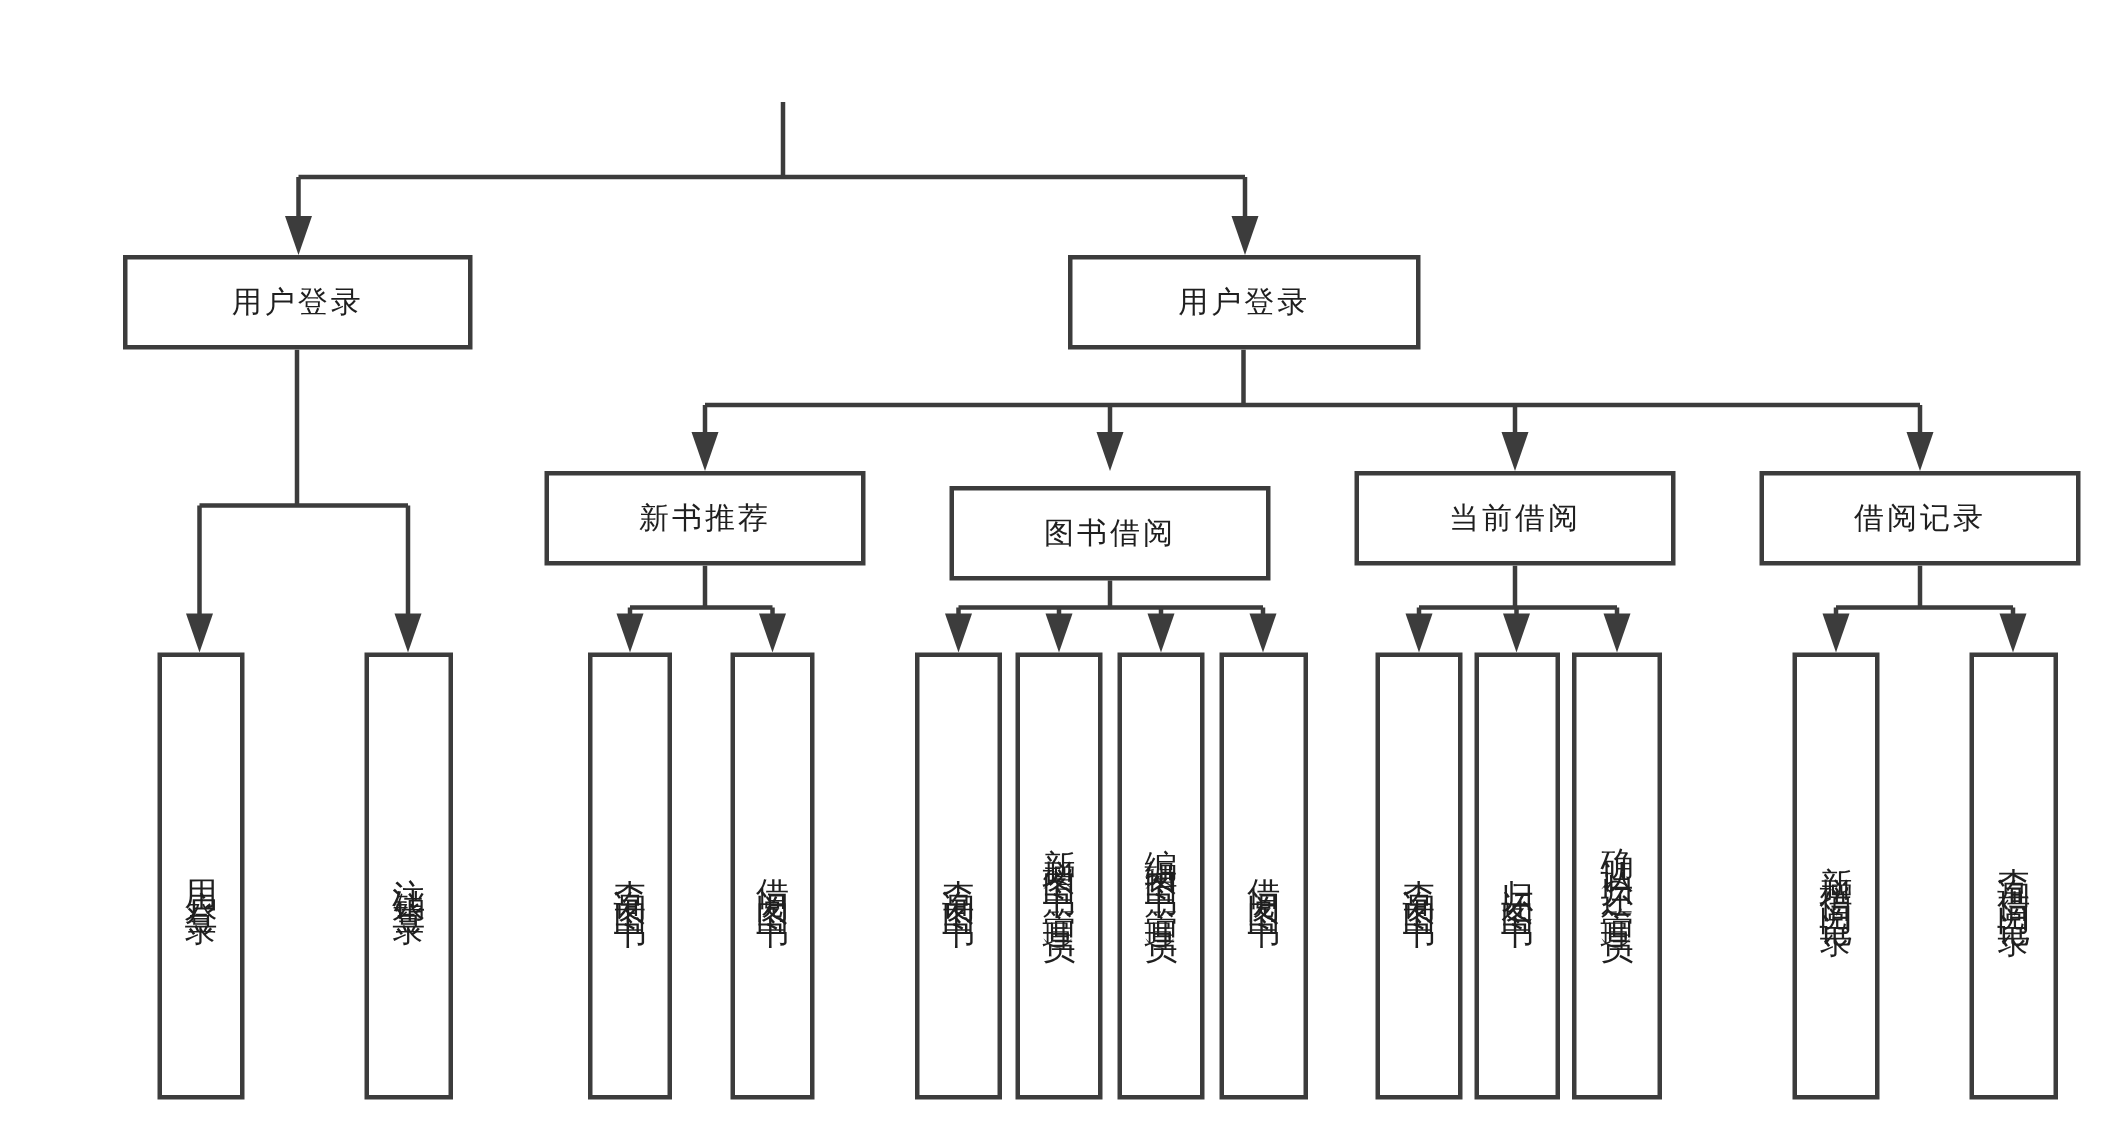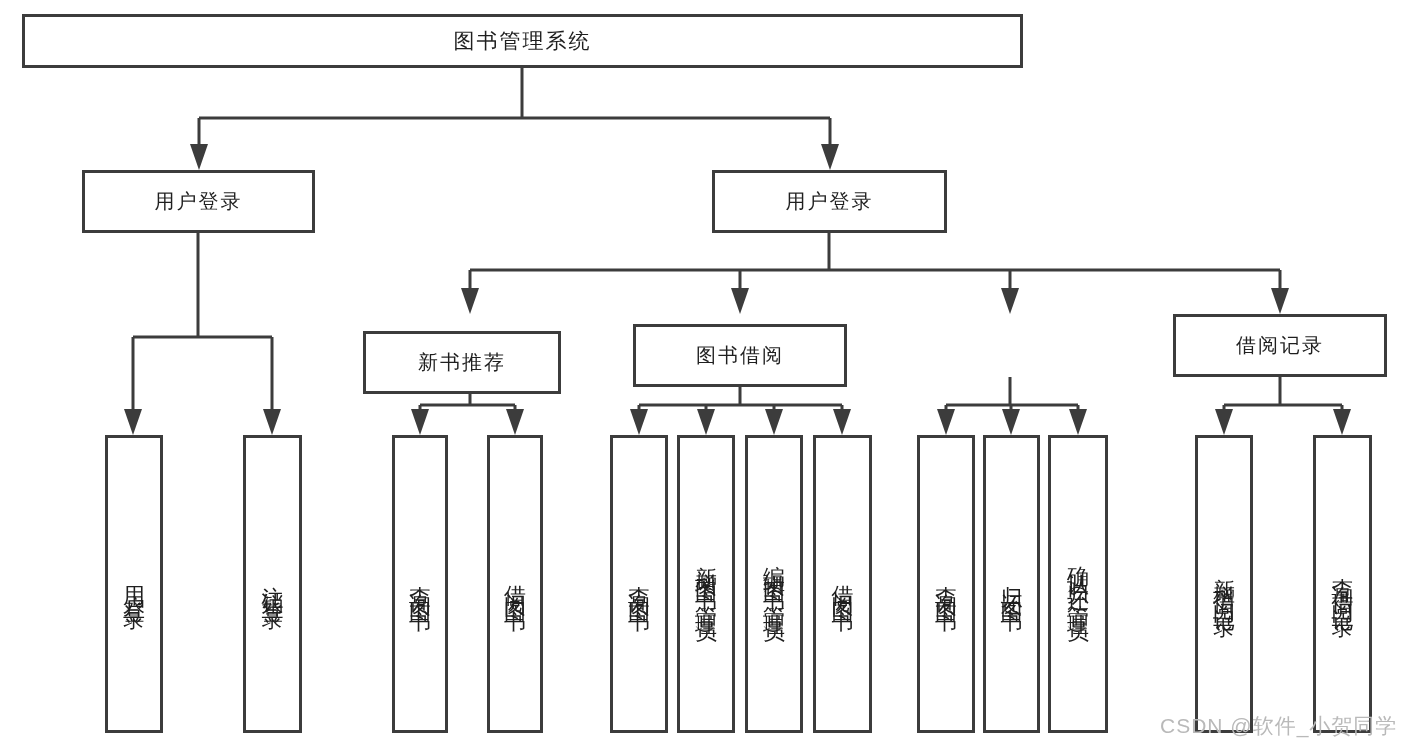--- a/index.html
+++ b/index.html
@@ -110,27 +110,27 @@
       <polygon fill="currentColor" stroke="none" points="1069,409 1087,409 1078,435"></polygon>
     </g>
 
     <g>
       <path d="M1280 377 V405 M1224 405 H1342 M1224 405 V413 M1342 405 V413"></path>
       <polygon fill="currentColor" stroke="none" points="1215,409 1233,409 1224,435"></polygon>
       <polygon fill="currentColor" stroke="none" points="1333,409 1351,409 1342,435"></polygon>
     </g>
   </svg>
 
-  <div class="node h root" style="left:22px;top:14px;width:1001px;height:54px;">图书管理系统</div>
 
   <div class="node h" style="left:82px;top:170px;width:233px;height:63px;">用户登录</div>
   <div class="node h" style="left:712px;top:170px;width:235px;height:63px;">用户登录</div>
 
-  <div class="node h" style="left:363px;top:331px;width:198px;height:63px;">新书推荐</div>
+  <div class="node h" style="left:363px;top:314px;width:214px;height:63px;">新书推荐</div>
   <div class="node h" style="left:633px;top:324px;width:214px;height:63px;">图书借阅</div>
+  <div class="node h" style="left:903px;top:314px;width:214px;height:63px;">当前借阅</div>
   <div class="node h" style="left:1173px;top:314px;width:214px;height:63px;">借阅记录</div>
 
   <div class="node leaf" style="left:105px;top:435px;width:58px;height:298px;">
     <span>用户登录</span>
   </div>
   <div class="node leaf" style="left:243px;top:435px;width:59px;height:298px;">
     <span>注销登录</span>
   </div>
 
   <div class="node leaf" style="left:392px;top:435px;width:56px;height:298px;">
@@ -163,15 +163,14 @@
     <span>确认归还（管理员）</span>
   </div>
 
   <div class="node leaf" style="left:1195px;top:435px;width:58px;height:298px;">
     <span>新增借阅记录</span>
   </div>
   <div class="node leaf" style="left:1313px;top:435px;width:59px;height:298px;">
     <span>查询借阅记录</span>
   </div>
 
-  <div class="watermark">CSDN @软件_小贺同学</div>
 
 </div>
 
 </body></html>

